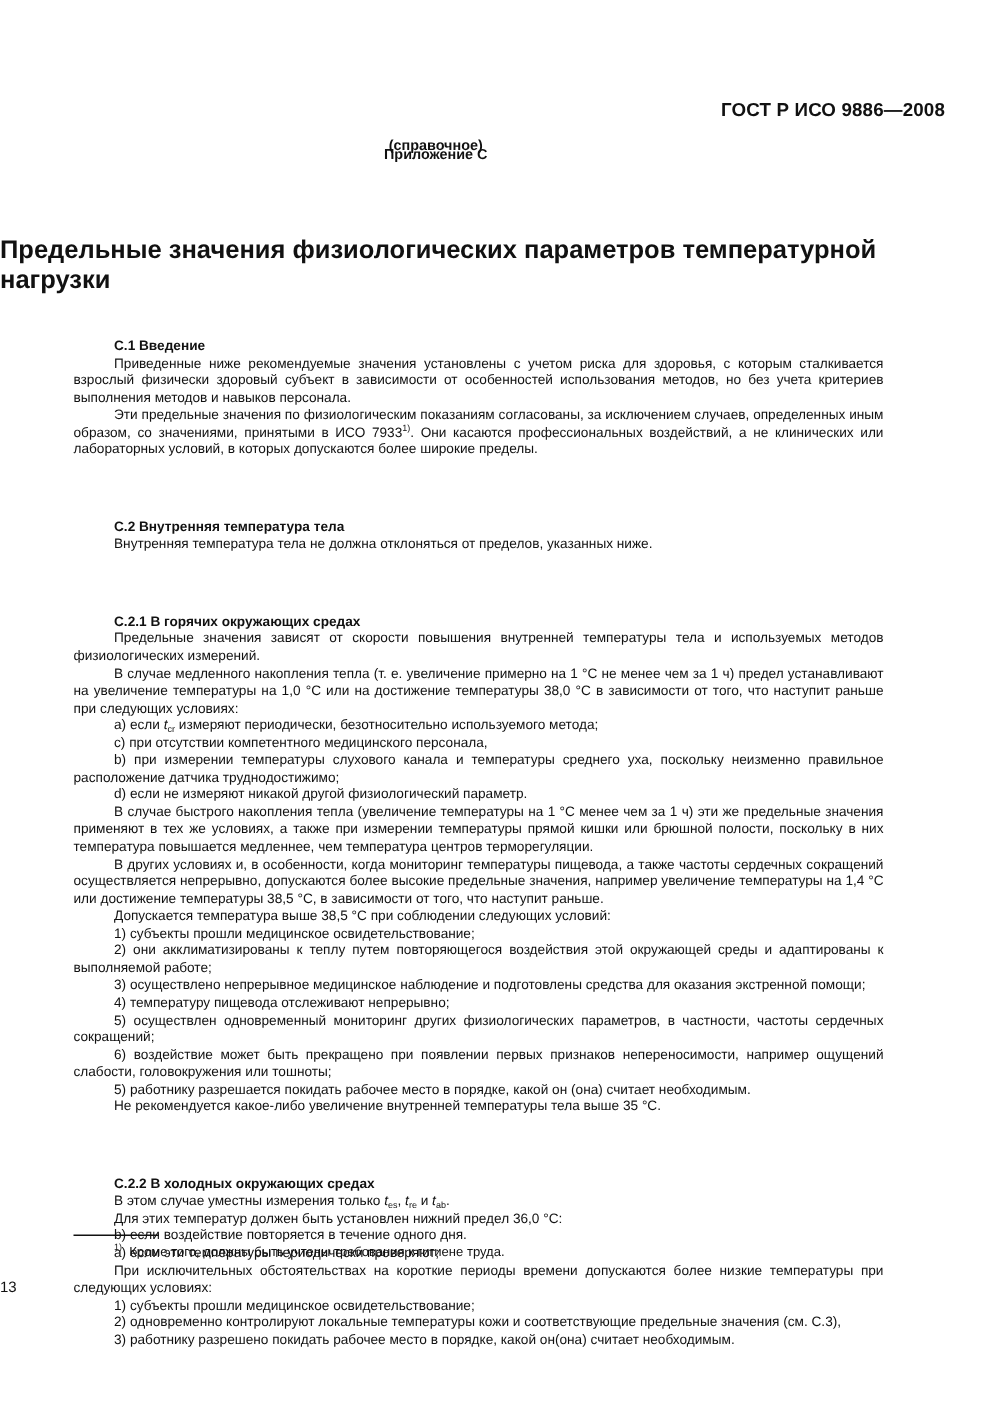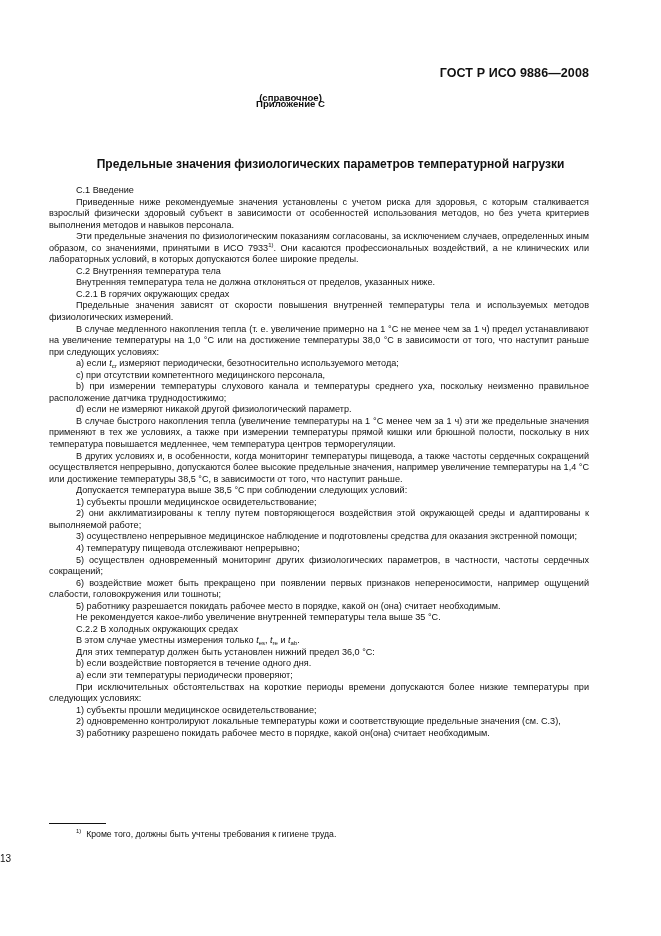--- a/index.html
+++ b/index.html
@@ -1,24 +1,24 @@
 <!DOCTYPE html>
 <html><head>
 <meta charset="utf-8">
 <style>
   html, body { margin: 0; padding: 0; background: #ffffff; }
   body { width: 661px; height: 936px; position: relative; overflow: hidden;
          font-family: "Liberation Sans", sans-serif; color: #111; }
   .abs { position: absolute; }
-  .hdr { left: 0; width: 589px; top: 66px; text-align: right; font-weight: bold; font-size: 12.5px; letter-spacing: 0.1px; }
+  .hdr { left: 0; width: 589px; top: 66px; text-align: right; font-weight: bold; font-size: 12.5px; letter-spacing: 0.1px; padding-left: 41px; }
   .annex { left: 0; width: 581px; text-align: center; font-weight: bold; font-size: 9.6px; }
-  .title { left: 0; width: 661px; top: 157px; text-align: center; font-weight: bold; font-size: 12px; }
+  .title { left: 0; width: 661px; top: 157px; text-align: left; font-weight: bold; font-size: 17px; }
   .body { position: absolute; left: 49px; top: 185px; width: 540px; font-size: 9.1px; line-height: 11.55px; }
   .body p { margin: 0; text-align: justify; text-indent: 27px; }
-  .body p.h { font-weight: normal; }
+  .body p.h { font-weight: bold; margin-top: 40px; }
   sub { font-size: 6px; vertical-align: -2px; line-height: 0; }
   sup { font-size: 6px; vertical-align: 4px; line-height: 0; }
   i { font-style: italic; }
   .fn-rule { left: 49px; top: 823px; width: 57px; height: 0; border-top: 1px solid #111; }
   .fn { left: 76px; top: 829px; font-size: 8.7px; }
   .pg { left: 0; width: 589px; top: 853px; text-align: left; font-size: 10px; }
 </style>
 </head>
 <body>
 

